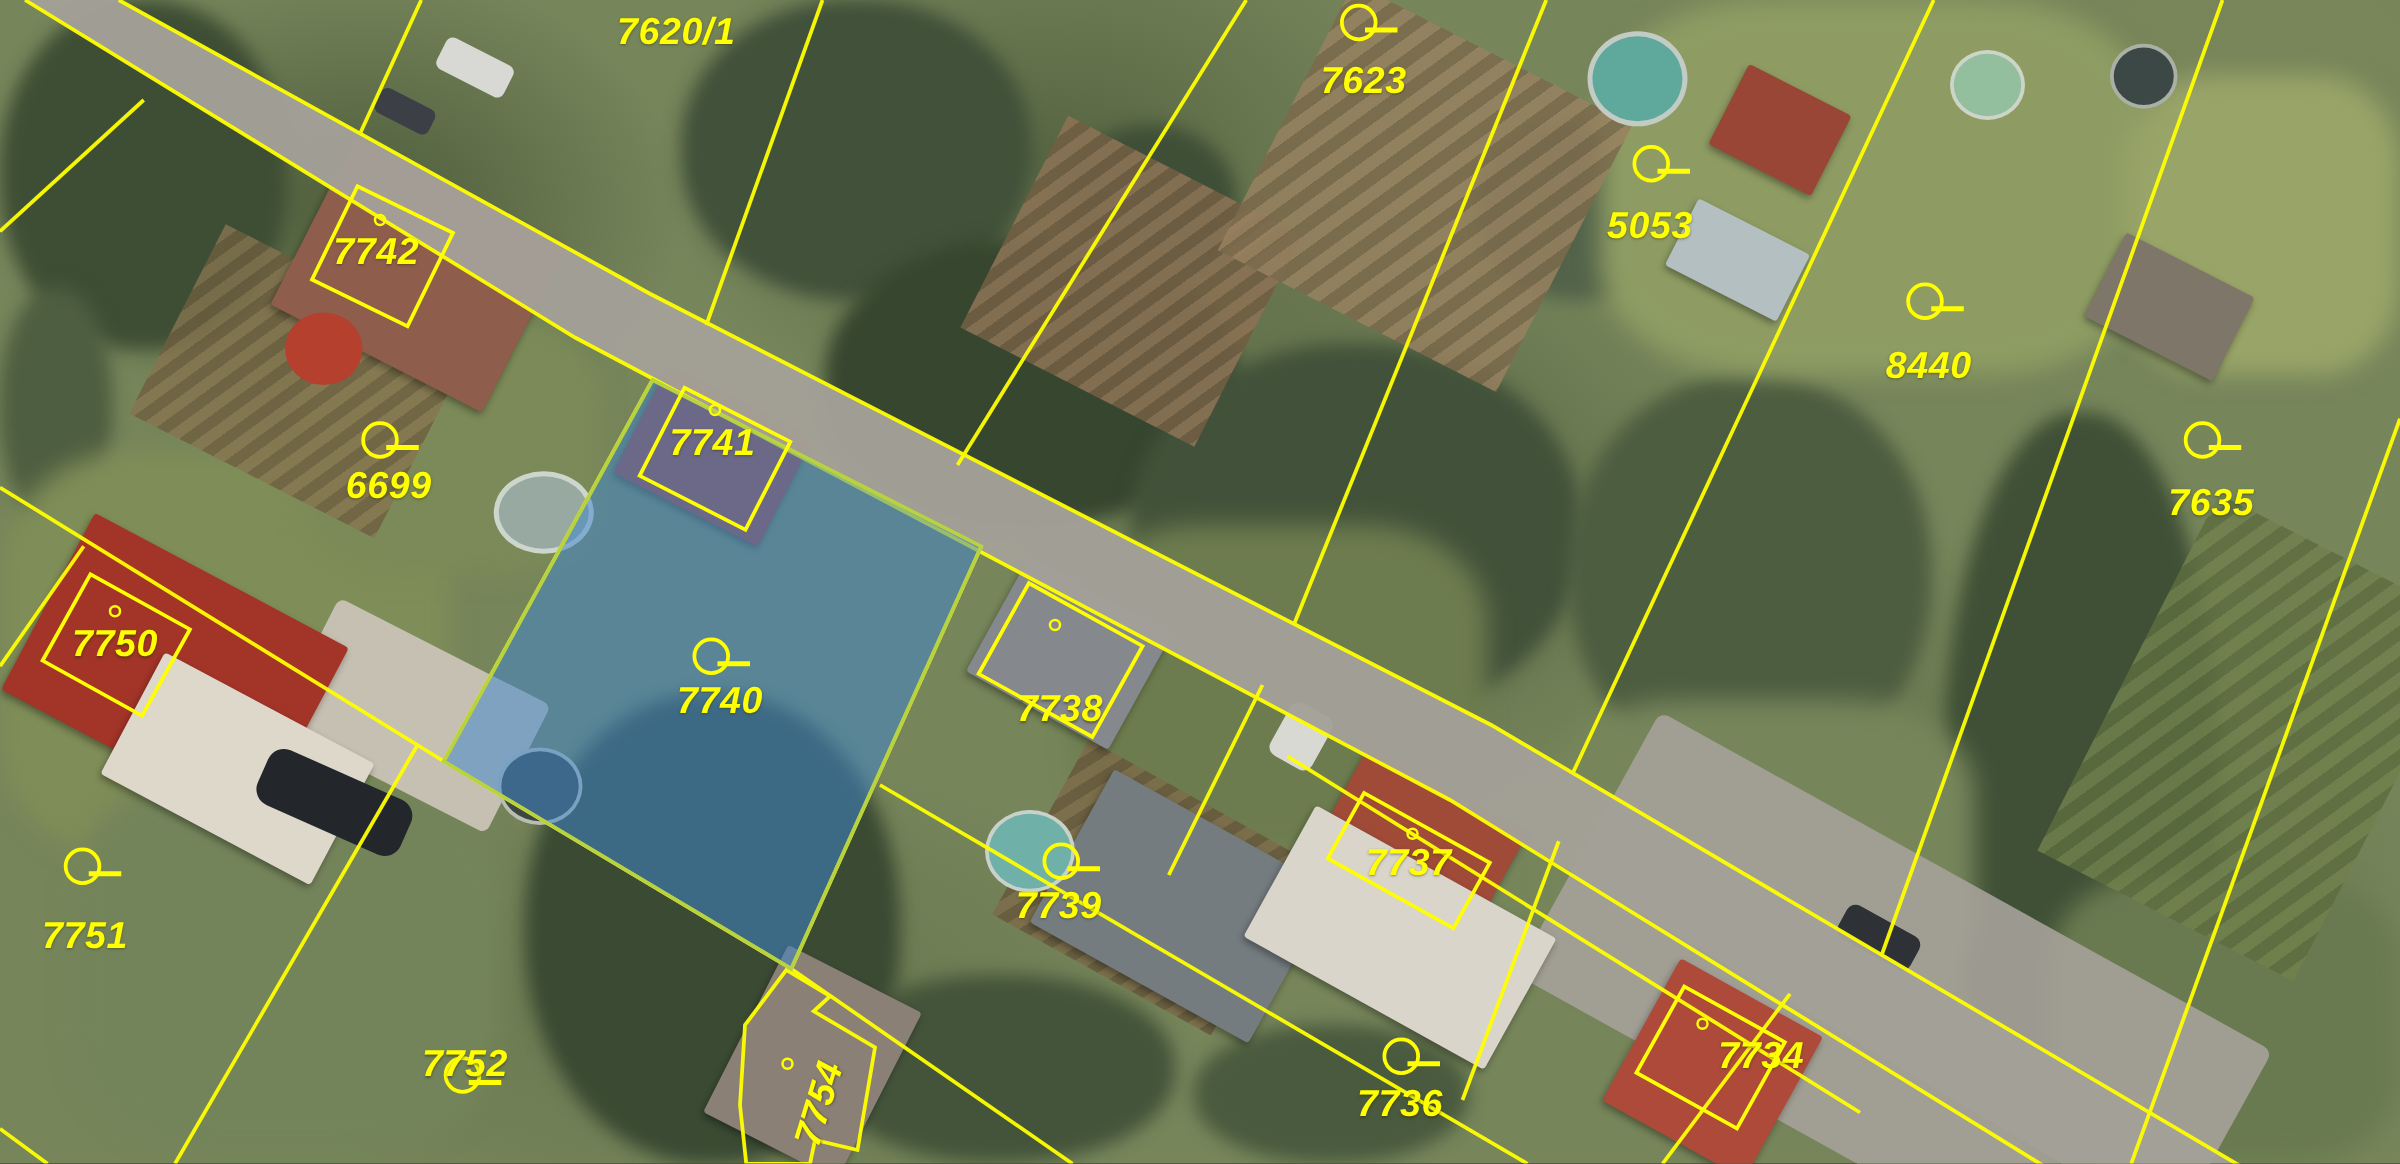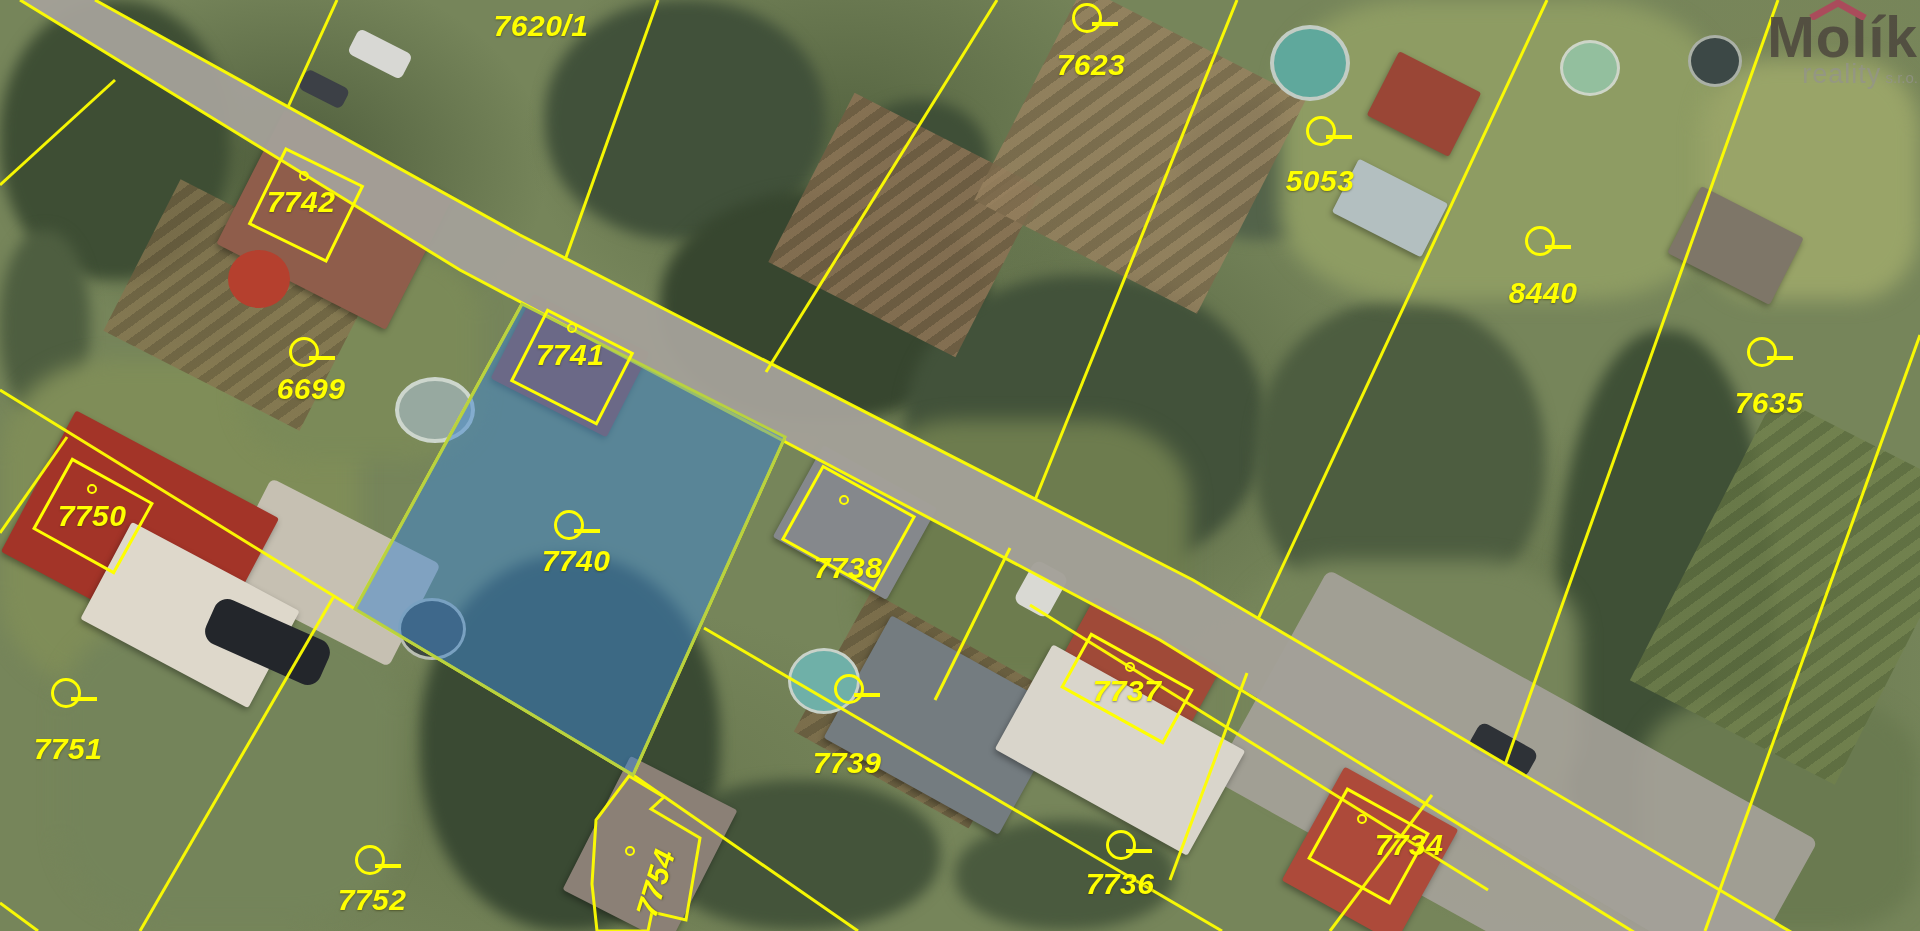--- a/index.html
+++ b/index.html
@@ -169,44 +169,35 @@
       <div class="plabel" style="left: 311px; top: 389px;">6699</div>
       <div class="pdot" style="left: 572px; top: 328px;"></div>
       <div class="plabel" style="left: 570px; top: 355px;">7741</div>
       <div class="pdot" style="left: 92px; top: 489px;"></div>
       <div class="plabel" style="left: 92px; top: 516px;">7750</div>
       <div class="pmark" style="left: 570px; top: 525px;"></div>
       <div class="plabel" style="left: 576px; top: 561px;">7740</div>
       <div class="pdot" style="left: 844px; top: 500px;"></div>
       <div class="plabel" style="left: 848px; top: 530px; margin-top: 38px;">7738</div>
       <div class="pmark" style="left: 850px; top: 689px;"></div>
-      <div class="plabel" style="left: 847px; top: 725px; margin-top: 38px;">7739</div>
+      <div class="plabel" style="left: 847px; top: 725px;">7739</div>
       <div class="pmark" style="left: 67px; top: 693px;"></div>
       <div class="plabel" style="left: 68px; top: 734px; margin-top: 15px;">7751</div>
       <div class="pmark" style="left: 371px; top: 860px;"></div>
-      <div class="plabel" style="left: 372px; top: 900px;">7752</div>
+      <div class="plabel" style="left: 372px; top: 852px;">7752</div>
       <div class="pdot" style="left: 630px; top: 851px;"></div>
       <div class="plabel" style="left: 656px; top: 883px; transform: translate(-50%, -50%) rotate(-73deg);">7754</div>
       <div class="pdot" style="left: 1130px; top: 667px;"></div>
       <div class="plabel" style="left: 1127px; top: 691px;">7737</div>
       <div class="pmark" style="left: 1122px; top: 845px;"></div>
       <div class="plabel" style="left: 1120px; top: 884px;">7736</div>
       <div class="pdot" style="left: 1362px; top: 819px;"></div>
       <div class="plabel" style="left: 1365px; top: 845px; margin-left: 44px;">7734</div>
       <div class="bbox" style="left: 262px; top: 162px; width: 82px; height: 80px; transform: rotate(26deg);"></div>
       <div class="bbox" style="left: 523px; top: 326px; width: 92px; height: 76px; transform: rotate(27deg);"></div>
       <div class="bbox" style="left: 46px; top: 475px; width: 88px; height: 76px; transform: rotate(29deg);"></div>
       <div class="bbox" style="left: 794.5px; top: 485px; width: 101px; height: 80px; transform: rotate(29deg);"></div>
       <div class="bbox" style="left: 1068px; top: 656.5px; width: 112px; height: 57px; transform: rotate(29deg);"></div>
       <div class="bbox" style="left: 1320.5px; top: 805px; width: 89px; height: 76px; transform: rotate(29deg);"></div>
     </div>
 
-  <div class="logo">
-    <svg class="roof" width="62" height="20" viewBox="0 0 62 20">
-      <polyline points="3,18 30,3 57,18" fill="none" stroke="#b2455c" stroke-width="7"></polyline>
-    </svg>
-    <div class="brand">Molík</div>
-    <div class="sub">
-      <span>reality</span><span class="suffix"> <span>s.r.o.</span></span>
-    </div>
-  </div>
 
 </div>
 
 </body></html>

